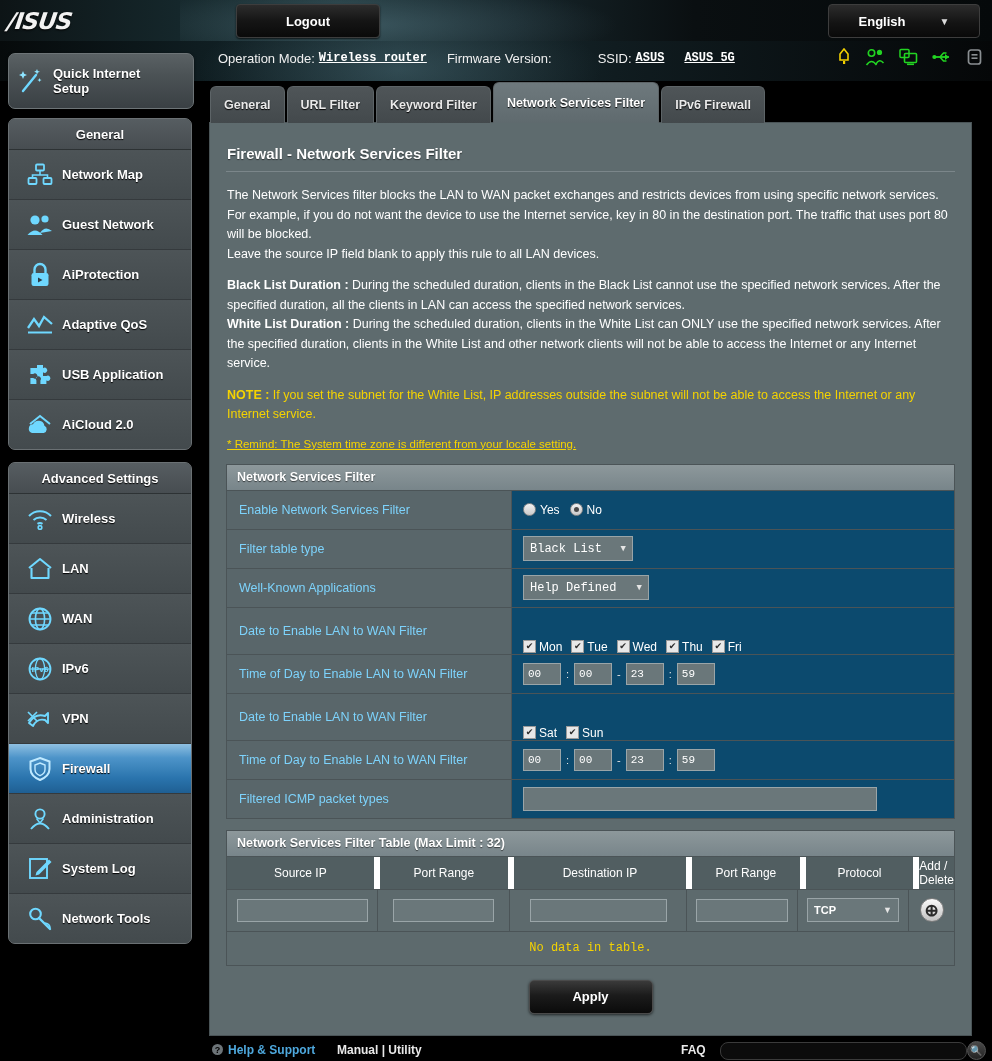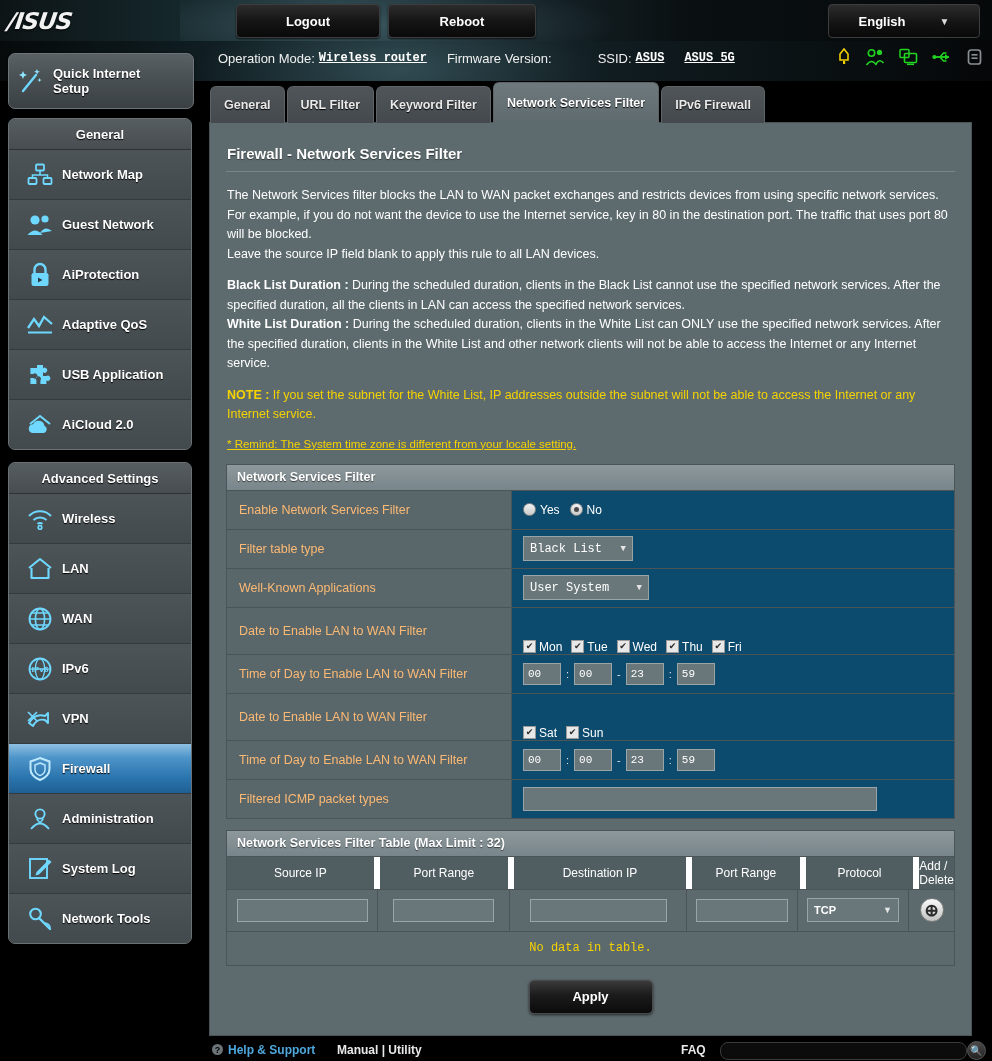--- a/index.html
+++ b/index.html
@@ -164,21 +164,21 @@
     height:25px;display:flex;align-items:center;padding-left:10px;
     background:linear-gradient(180deg,#8d989b 0%,#78858a 100%);
     font-size:12.5px;font-weight:bold;color:#fff;text-shadow:0 1px 1px rgba(0,0,0,.55);
   }
   .frow{
     display:flex;min-height:38px;border-top:1px solid #4b5457;
     background:#5a676a;
   }
   .fcell-l{
     width:272px;display:flex;align-items:center;padding-left:12px;
-    font-size:12.5px;color:#fdba74;
+    font-size:12.5px;color:#7dd3fc;
     border-right:1px solid #4b5457;
     background:#59666a;
   }
   .fcell-r{
     flex:1;display:flex;align-items:center;padding-left:11px;
     background:#0c4a6e;
   }
   .radio-set{display:flex;align-items:center;gap:10px;}
   .radio{display:flex;align-items:center;gap:4px;cursor:pointer;font-size:12px;color:#fff;}
   .rdot{
@@ -289,21 +289,20 @@
     background:linear-gradient(180deg,#4a4a4a,#222);border:1px solid #555;
     display:flex;align-items:center;justify-content:center;font-size:10px;color:#ccc;cursor:pointer;
   }
 </style>
 </head>
 <body>
 
 <div class="topbar">
   <div class="asus-logo">/ISUS</div>
   <div class="btn-dark" id="logout-btn">Logout</div>
-  <div class="btn-dark" id="reboot-btn">Reboot</div>
   <div class="lang-select">
     <span>English</span>
     <span class="caret">▼</span>
   </div>
 </div>
 
 <div class="infobar"></div>
 
 <div class="infoline">
   <span class="lbl">Operation Mode:</span>
@@ -599,21 +598,21 @@
             <span>Black List</span>
             <span class="caret">▼</span>
           </div>
         </div>
       </div>
 
       <div class="frow">
         <div class="fcell-l">Well-Known Applications</div>
         <div class="fcell-r">
           <div class="sel wide">
-            <span>User System</span>
+            <span>Help Defined</span>
             <span class="caret">▼</span>
           </div>
         </div>
       </div>
 
       <div class="frow">
         <div class="fcell-l">Date to Enable LAN to WAN Filter</div>
         <div class="fcell-r">
           <div class="chk-set">
             <label class="chk">

